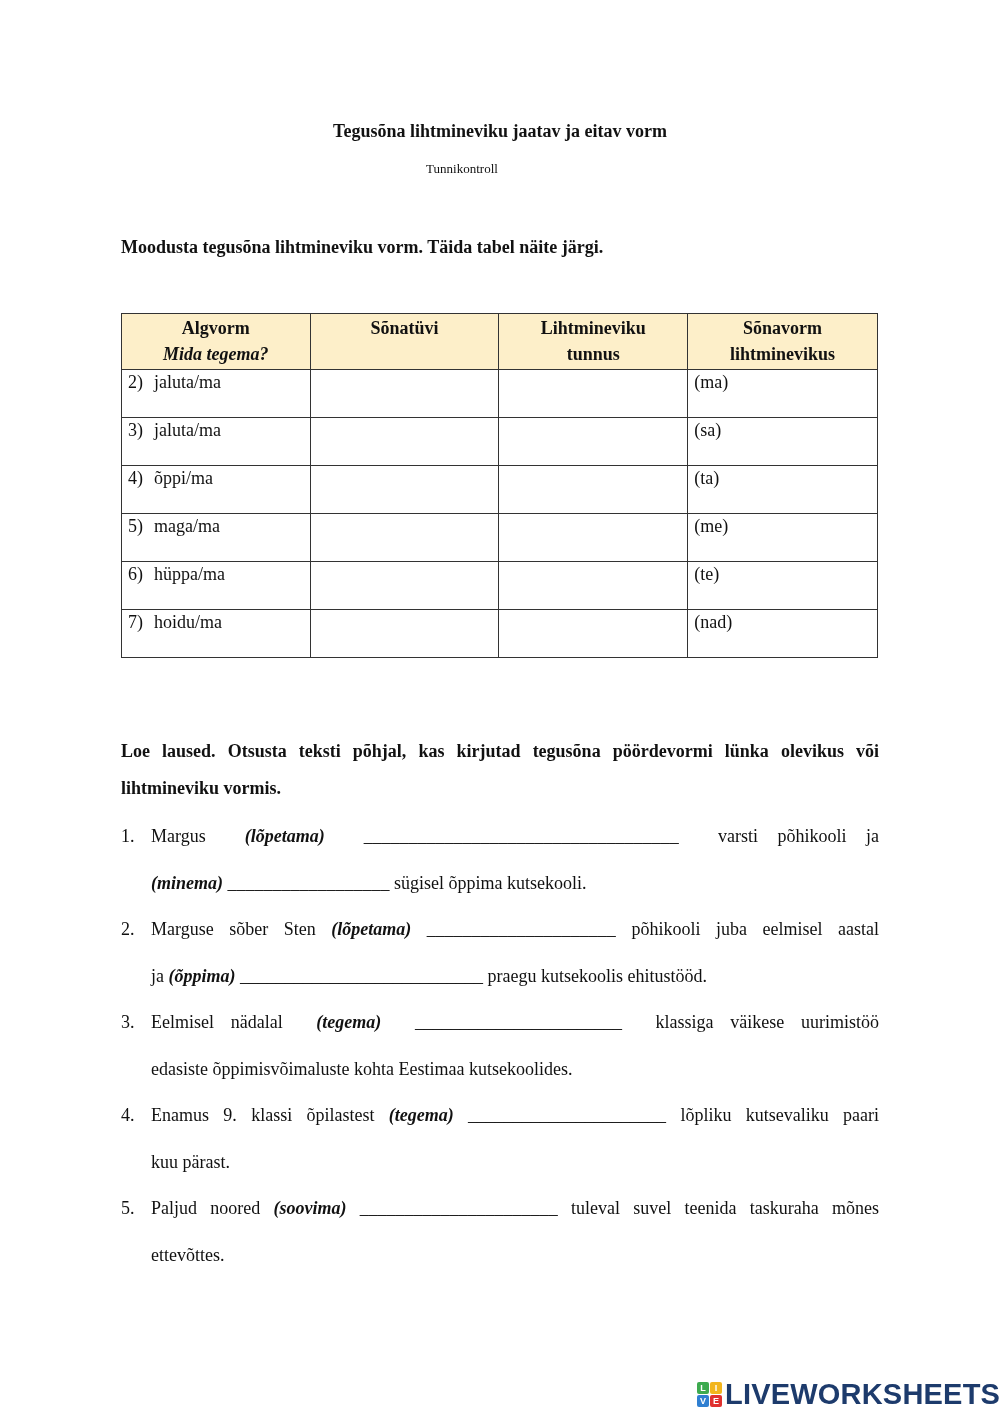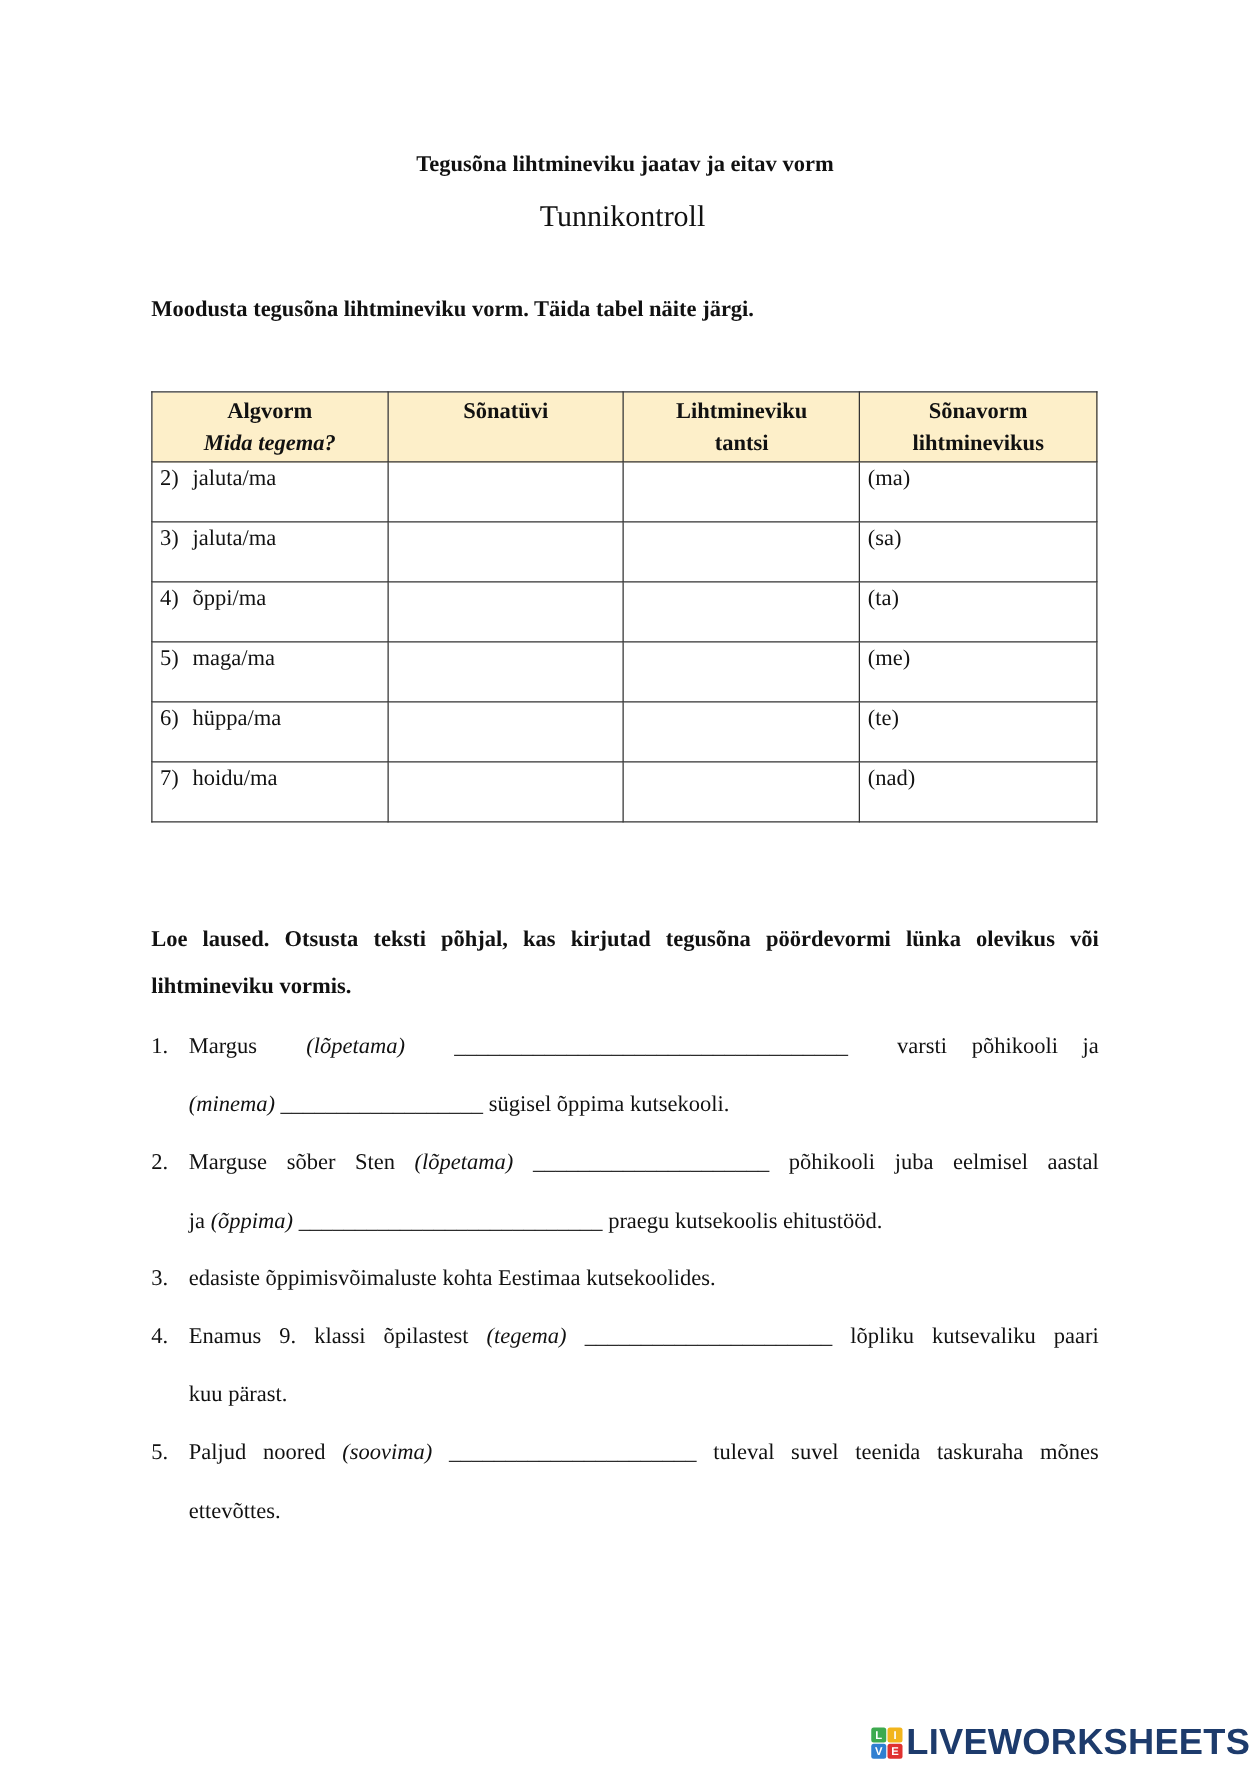--- a/index.html
+++ b/index.html
@@ -1,21 +1,21 @@
 <!DOCTYPE html>
 <html><head>
 <meta charset="utf-8">
 <style>
   html, body { margin: 0; padding: 0; background: #ffffff; }
   body { width: 1000px; height: 1413px; position: relative; overflow: hidden;
          font-family: "Liberation Serif", "DejaVu Serif", serif; color: #111; }
   .title { position: absolute; top: 121px; left: 0; width: 1000px; text-align: center;
            font-weight: bold; font-size: 18px; }
   .subtitle { position: absolute; top: 161px; left: 0; width: 924px; text-align: center;
-              font-size: 24px; margin-left: 36px; }
+              font-size: 13px; }
   .instr1 { position: absolute; top: 237px; left: 121px; font-weight: bold; font-size: 18px; }
   table.grid { position: absolute; top: 313px; left: 121px; width: 757px; border-collapse: collapse;
                font-size: 18px; }
   table.grid th, table.grid td { border: 1.5px solid #333; vertical-align: top; padding: 0 6px; }
   table.grid th { background: #fdefc9; font-weight: bold; text-align: center; height: 54px;
                   line-height: 26px; padding-top: 1px; margin-left: 28px; }
   table.grid td { height: 47px; line-height: 24px; }
   .col1 { width: 176px; }
   .col2 { width: 176px; }
   .col3 { width: 176px; }
@@ -24,21 +24,21 @@
   .center { text-align: center; }
   .italic { font-style: italic; }
   .instr2 { position: absolute; top: 733px; left: 121px; width: 758px; font-weight: bold;
             font-size: 18px; line-height: 37px; text-align: justify; }
   .items { position: absolute; top: 813px; left: 121px; width: 758px; font-size: 18px; }
   .item { display: flex; line-height: 47px; margin-bottom: -1px; }
   .item .n { width: 30px; flex: none; }
   .item .body { flex: 1; text-align: justify; text-align-last: left; }
   .item .line { display: block; }
   .item .line.j { text-align: justify; text-align-last: justify; }
-  .item i { font-style: italic; }
+  .item i { font-style: italic; font-weight: bold; }
   .logo { position: absolute; top: 1378px; left: 697px; display: flex; align-items: center; }
   .tiles { display: grid; grid-template-columns: 12px 12px; grid-template-rows: 12px 12px; gap: 1px;
            margin-right: 3px; }
   .tile { font-family: "Liberation Sans", sans-serif; font-weight: bold; font-size: 9px; color: #fff;
           display: flex; align-items: center; justify-content: center; border-radius: 2px; }
   .logo-text { font-family: "Liberation Sans", "DejaVu Sans", sans-serif; font-weight: bold;
                font-size: 29px; color: #1d3b6c; letter-spacing: 0.2px; }
 </style>
 </head>
 <body>
@@ -53,21 +53,21 @@
     <tr>
       <th class="col1">
         <div>Algvorm</div>
         <div class="italic">Mida tegema?</div>
       </th>
       <th class="col2">
         <div>Sõnatüvi</div>
       </th>
       <th class="col3">
         <div>Lihtmineviku</div>
-        <div>tantsi</div>
+        <div>tunnus</div>
       </th>
       <th class="col4">
         <div>Sõnavorm</div>
         <div>lihtminevikus</div>
       </th>
     </tr>
   </thead>
   <tbody>
     <tr>
       <td><span class="num">2)</span><span>jaluta/ma</span></td>
@@ -140,20 +140,26 @@
         <span>ja</span>
         <i>(õppima)</i>
         <span>___________________________</span>
         <span>praegu kutsekoolis ehitustööd.</span>
       </span>
     </div>
   </div>
   <div class="item">
     <span class="n">3.</span>
     <div class="body">
+      <span class="line j">
+        <span>Eelmisel nädalal</span>&nbsp;
+        <i>(tegema)</i>&nbsp;
+        <span>_______________________</span>&nbsp;
+        <span>klassiga väikese uurimistöö</span>
+      </span>
       <span class="line">edasiste õppimisvõimaluste kohta Eestimaa kutsekoolides.</span>
     </div>
   </div>
   <div class="item">
     <span class="n">4.</span>
     <div class="body">
       <span class="line j">
         <span>Enamus 9. klassi õpilastest</span>
         <i>(tegema)</i>
         <span>______________________</span>

